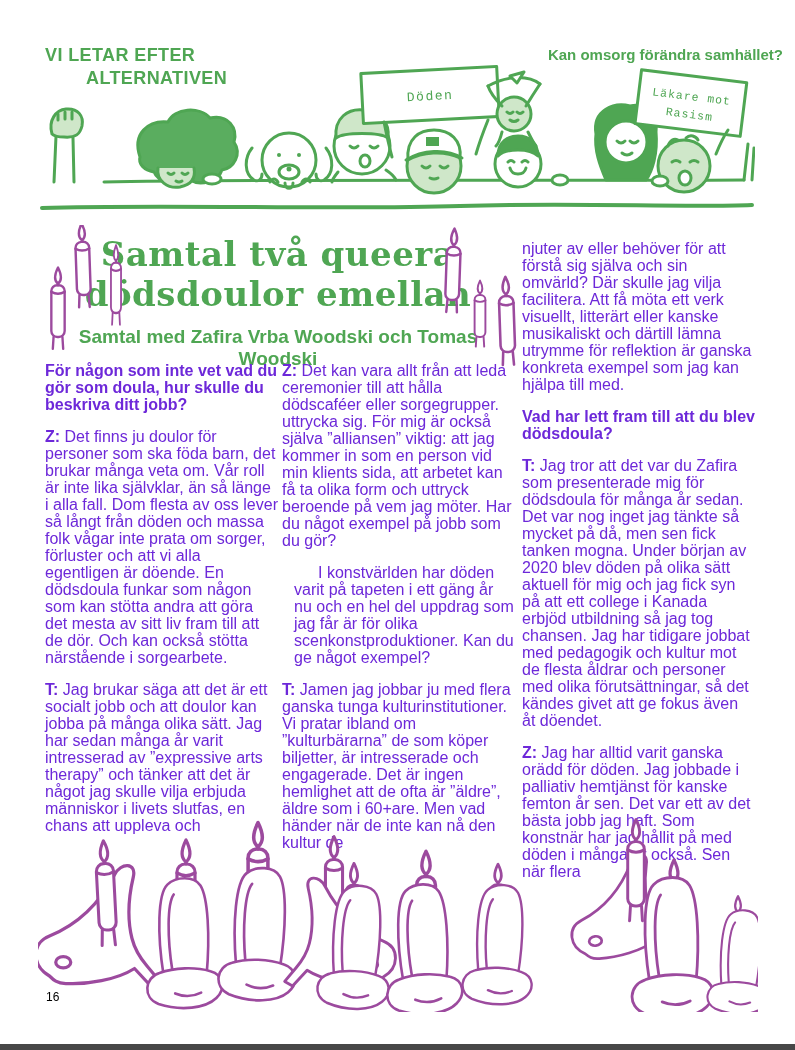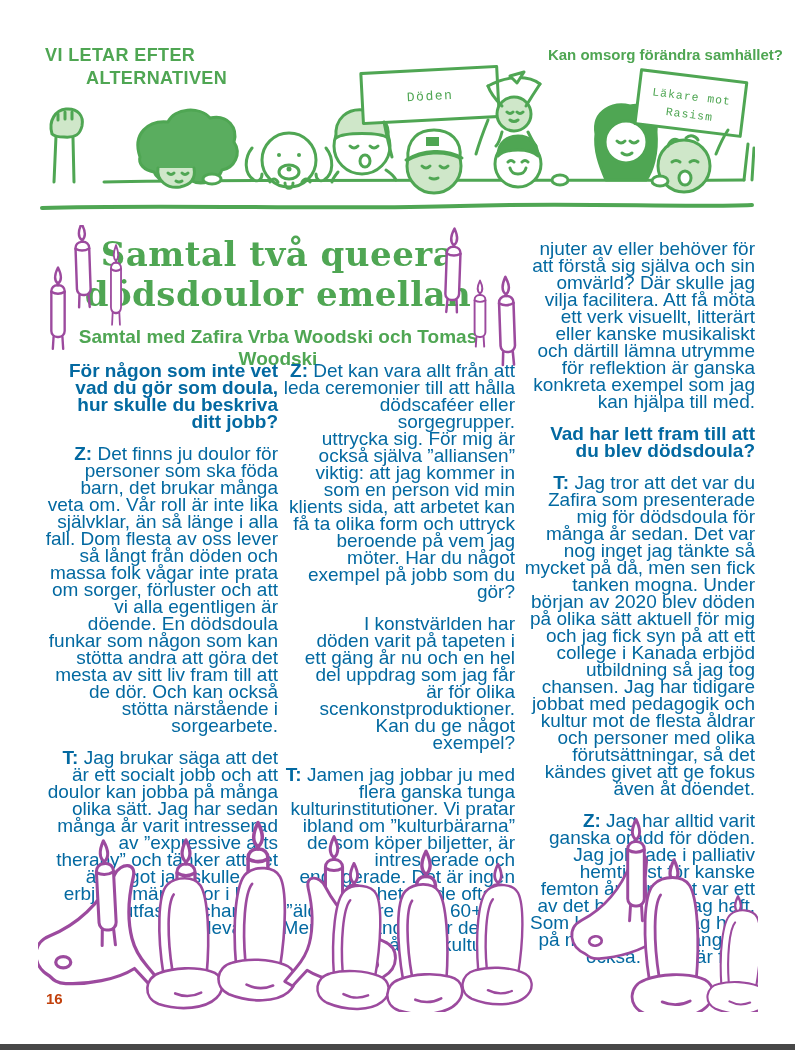--- a/index.html
+++ b/index.html
@@ -17,32 +17,32 @@
   .sign-text.small{font-size:11.5px;letter-spacing:1px;}
   
   .title-block{position:absolute;left:68px;top:234px;width:420px;text-align:center;}
   .title{font-family:"DejaVu Serif","Liberation Serif",serif;font-weight:bold;
          color:#4fa653;font-size:34px;line-height:40px;letter-spacing:.5px;}
   .byline{margin-top:12px;color:#4fa653;font-weight:bold;font-size:19px;}
   .candles{position:absolute;color:#9c4a9e;}
   .candles.left{left:42px;top:225px;}
   .candles.right{left:418px;top:222px;}
   
-  .col{position:absolute;width:233px;font-size:19px;line-height:17px;color:#0369a1;text-align:right;}
+  .col{position:absolute;width:233px;font-size:16px;line-height:17px;color:#6d28d9;}
   .col1{left:45px;top:362px;}
   .col2{left:282px;top:362px;}
   .col3{left:522px;top:240px;}
   .para{margin:0 0 15px 0;}
   .para.cont{margin:0;}
   .para.indent{text-indent:24px;margin:0 0 15px 12px;}
   .qhead{font-weight:bold;margin:0 0 15px 0;}
   .spk{font-weight:bold;}
   
   .heels{position:absolute;left:38px;top:814px;color:#9c4a9e;}
-  .page-number{position:absolute;left:46px;top:990px;font-size:15px;font-weight:bold;color:#c2410c;}
+  .page-number{position:absolute;left:46px;top:990px;font-size:12px;font-weight:normal;color:#000000;}
   .bottom-bar{position:absolute;left:0;bottom:0;width:795px;height:6px;background:#474747;}
   svg{display:block;}
 </style>
 </head>
 <body>
 
 <div class="page">
 
   <svg width="0" height="0" aria-hidden="true">
     <defs>

